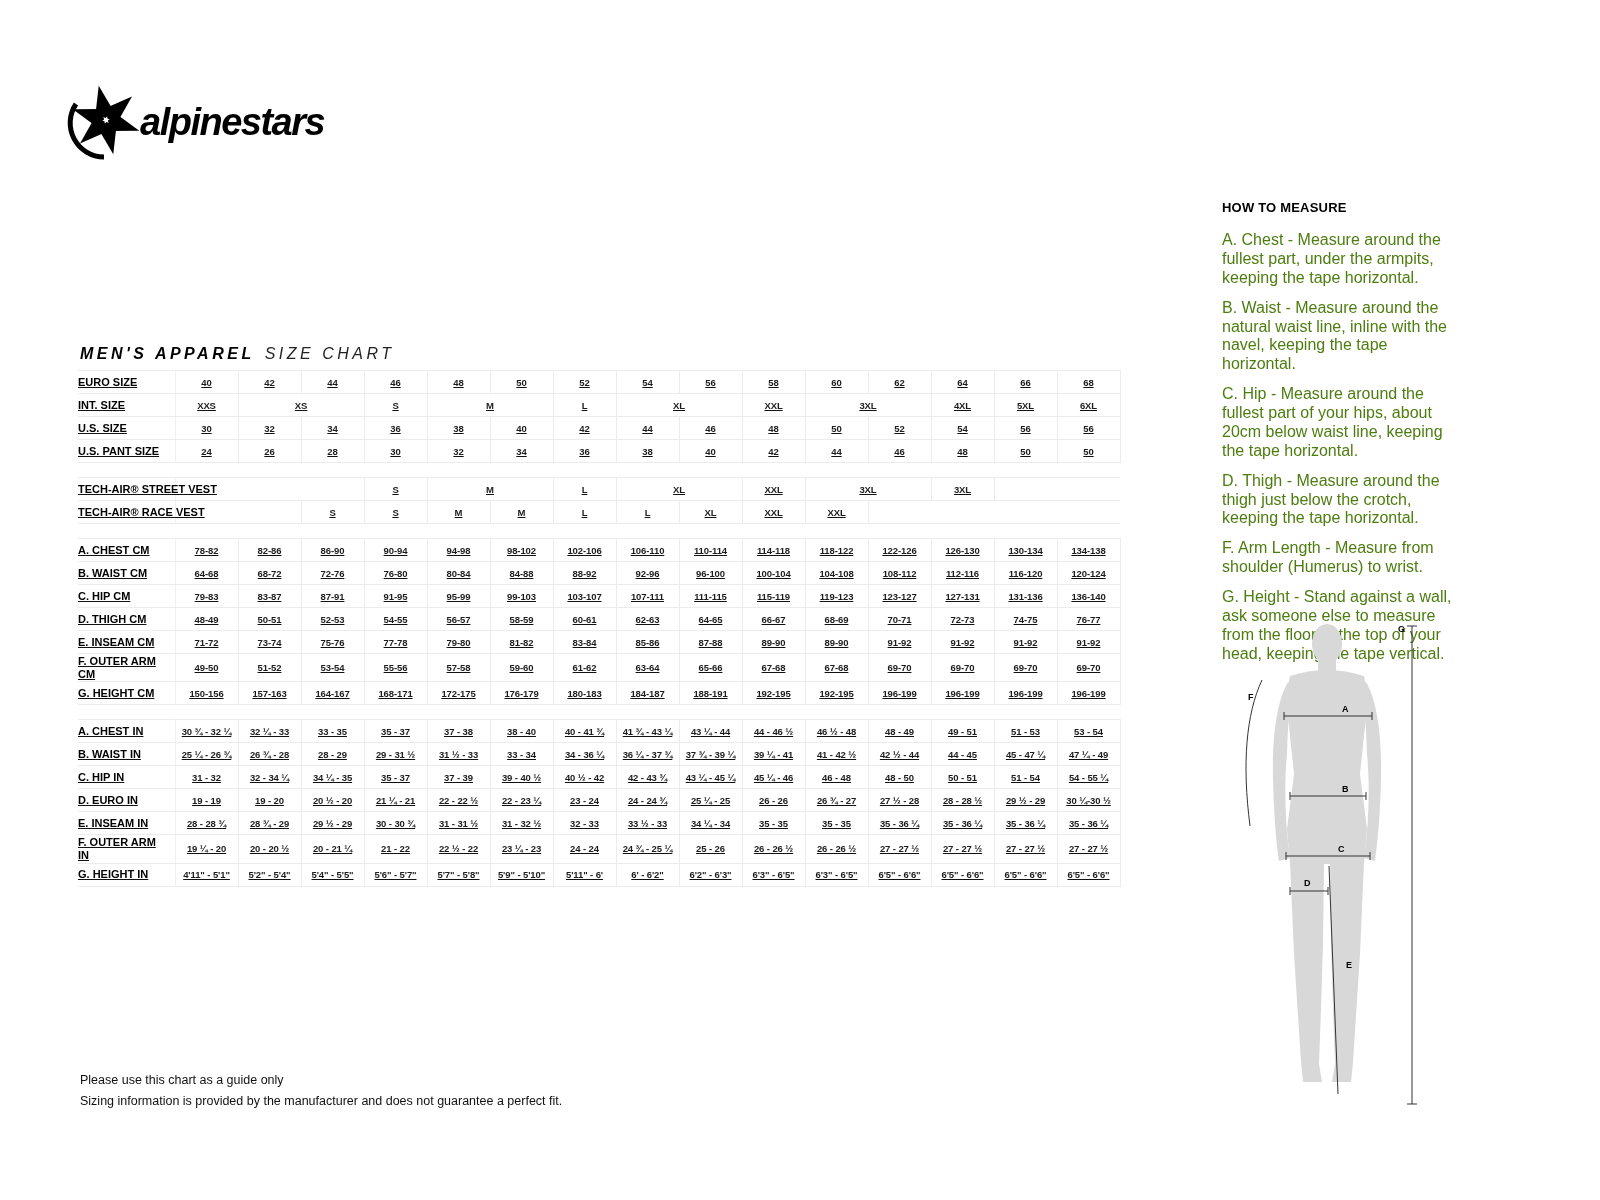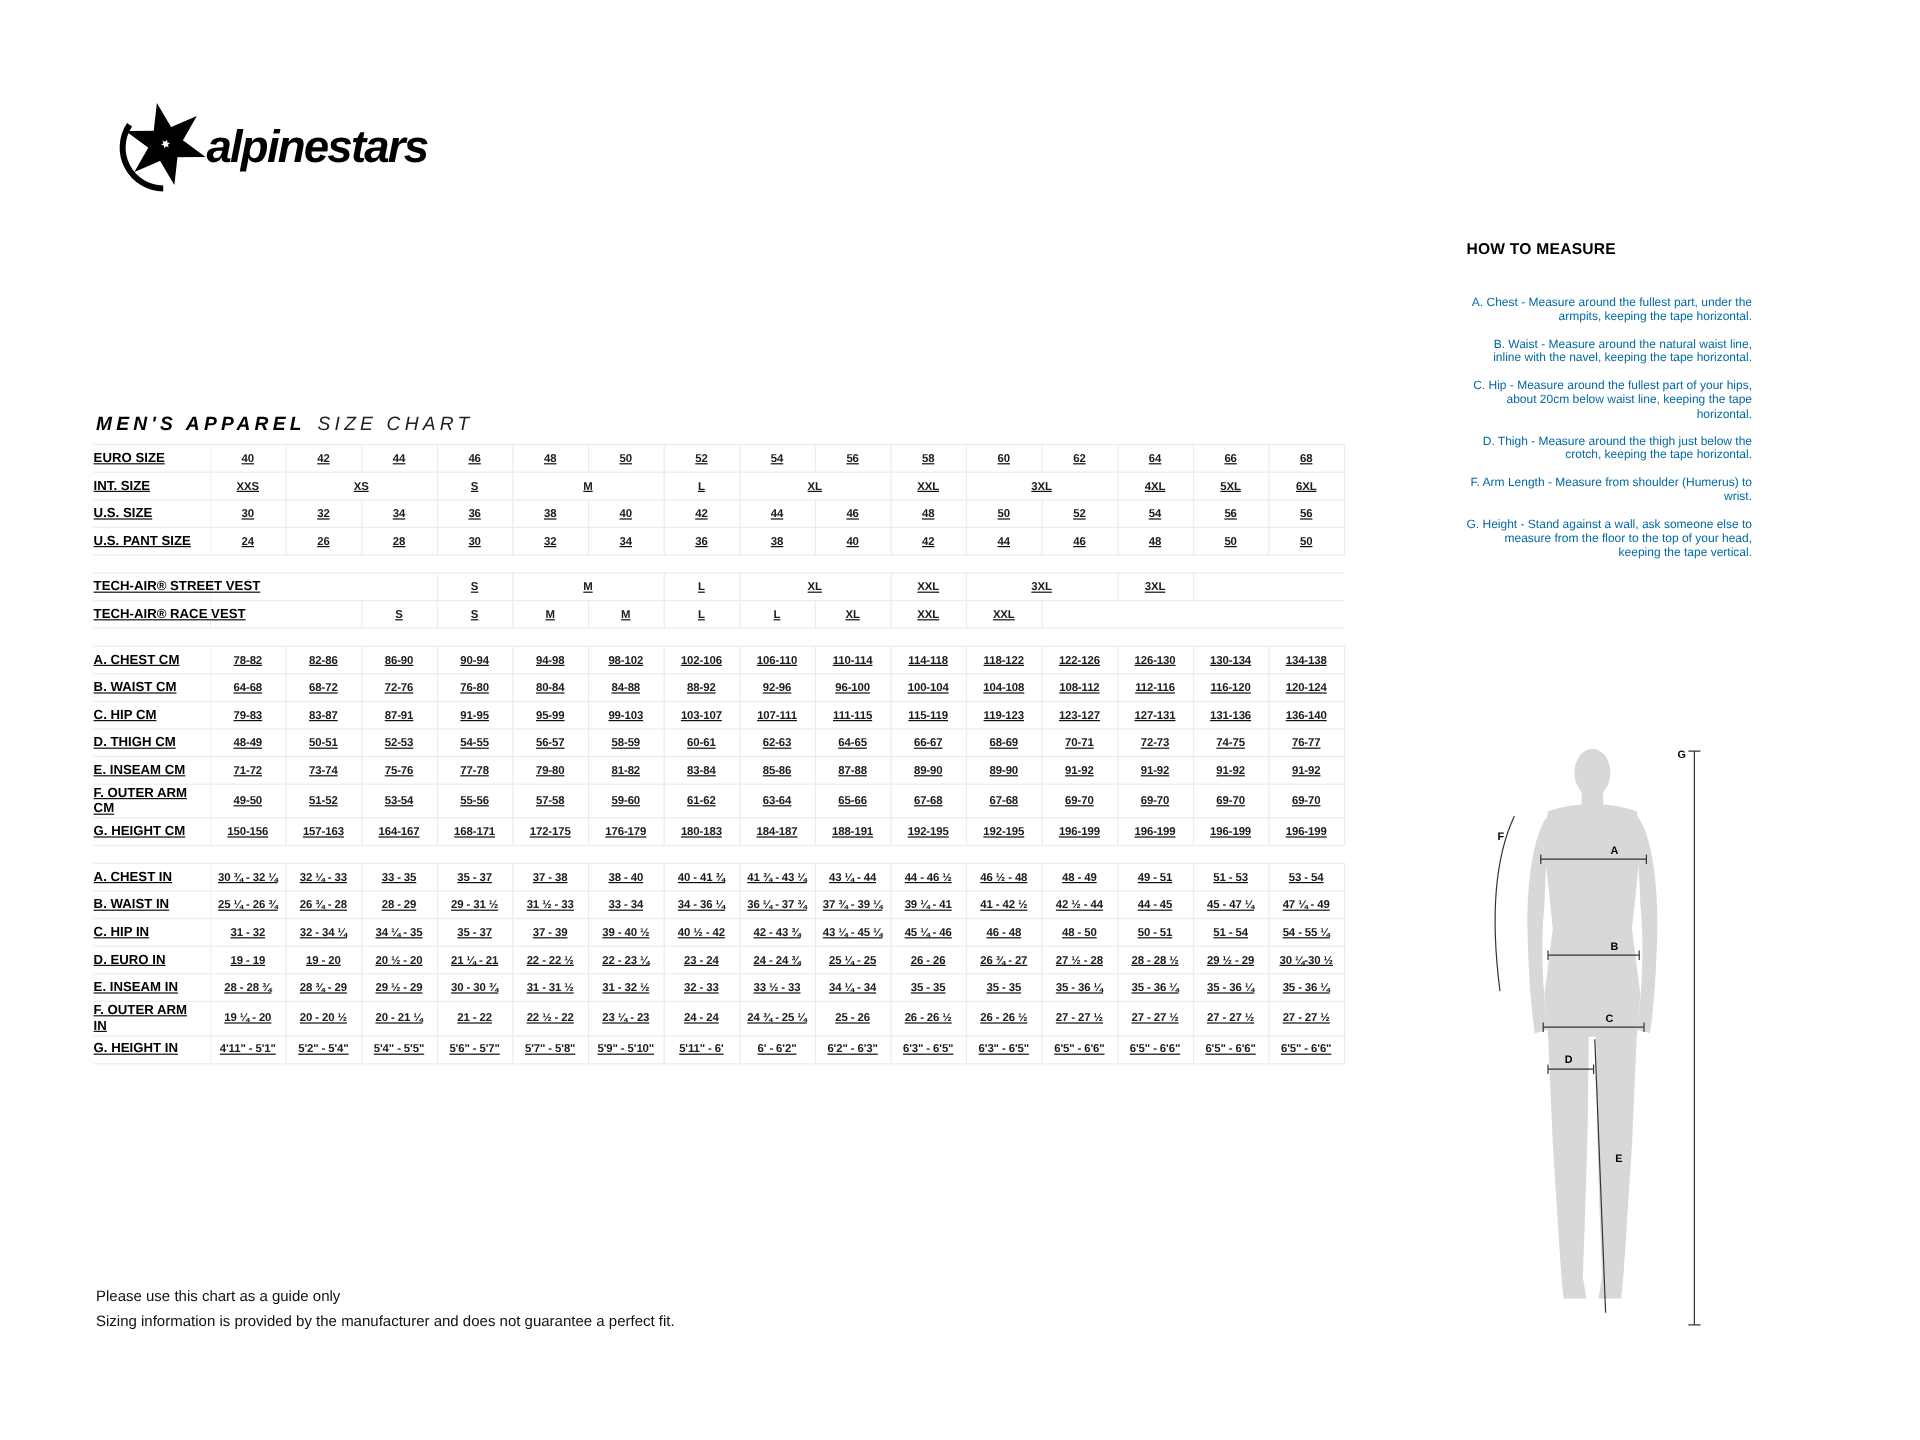--- a/index.html
+++ b/index.html
@@ -6,21 +6,21 @@
   html, body { background: #ffffff; }
   body {
     width: 1600px; height: 1200px;
     position: relative;
     font-family: "Liberation Sans", "DejaVu Sans", sans-serif;
     color: #111;
     overflow: hidden;
   }
 
   
-  .logo { position: absolute; left: 96px; top: 82px; width: 280px; height: 80px; }
+  .logo { position: absolute; left: 64px; top: 82px; width: 280px; height: 80px; }
 
   
   .page-title { position: absolute; left: 80px; top: 300px; font-style: italic; font-size: 16px; letter-spacing: 3.5px; white-space: nowrap; margin-top: 45px; }
   .page-title .main { font-weight: 800; color: #000; margin-right: 10px; }
   .page-title .sub  { font-weight: 400; color: #222; }
 
   
   .table-wrap { position: absolute; left: 78px; top: 370px; text-decoration: underline; }
   table.size-table { border-collapse: collapse; table-layout: fixed; width: 1042px; }
   col.lab { width: 97px; }
@@ -38,22 +38,22 @@
     font-size: 9.5px; font-weight: 700; color: #1c1c1c;
     letter-spacing: -0.1px; white-space: nowrap;
     border: 1px solid #ececec;
     height: 23px; padding: 1px 0;
   }
   .size-table td.empty { border-left: none; border-right: none; }
   .size-table tr.spacer td { border: none; height: 15px; background: #fff; }
 
   
   .measure { position: absolute; left: 1222px; top: 200px; width: 238px; }
-  .measure h2 { font-size: 13px; font-weight: 700; color: #000; margin-bottom: 32px; letter-spacing: 0.2px; }
-  .measure p { font-size: 10px; line-height: 1.18; color: #0369a1; margin-bottom: 11px; text-align: right; }
+  .measure h2 { font-size: 13px; font-weight: 700; color: #000; margin-bottom: 16px; letter-spacing: 0.2px; }
+  .measure p { font-size: 16px; line-height: 1.18; color: #4d7c0f; margin-bottom: 11px; }
 
   
   .diagram { position: absolute; left: 1226px; top: 614px; width: 200px; height: 500px; }
   .diagram svg { display: block; }
 
   
   .footer { position: absolute; left: 80px; top: 1070px; font-size: 12.5px; line-height: 21px; color: #111; }
 </style>
 </head>
 <body>

